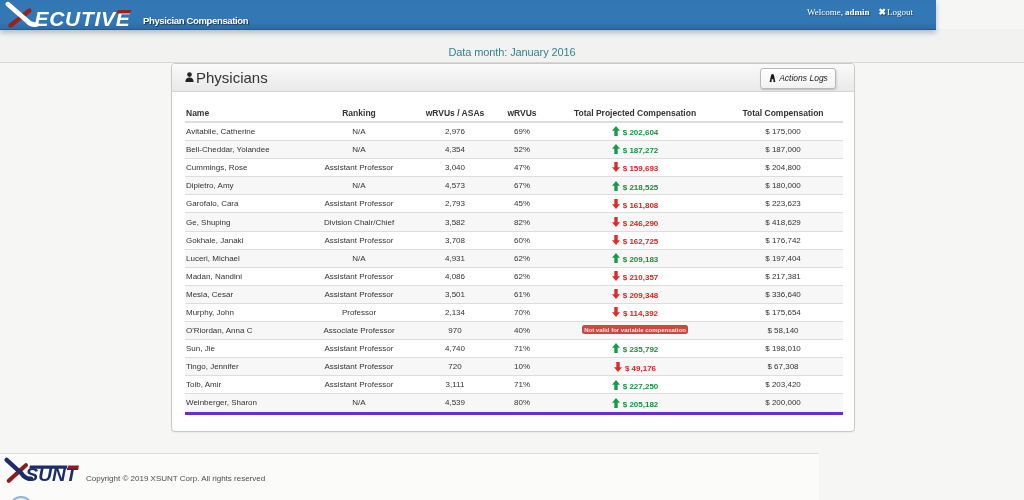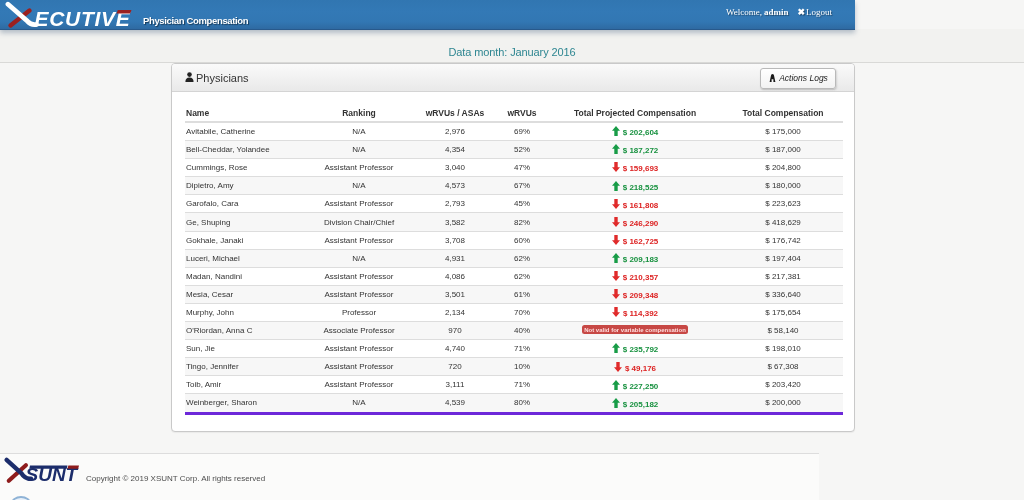--- a/index.html
+++ b/index.html
@@ -1,40 +1,40 @@
 <!DOCTYPE html>
 <html><head>
 <meta charset="utf-8">
 <style>
 html,body{margin:0;padding:0;}
 body{width:1024px;height:500px;position:relative;overflow:hidden;
   font-family:"Liberation Sans",sans-serif;background:#f6f6f5;}
 
-#topbar{position:absolute;left:0;top:0;width:855px;height:29px;
+#topbar{position:absolute;left:0;top:0;width:936px;height:29px;
   background:linear-gradient(#3176b1,#3379b6 40%,#3277b3 75%,#2e6aa2);
   border-bottom:1px solid #28598b;box-shadow:0 3px 5px rgba(60,90,120,.35);z-index:5;}
 #logo{position:absolute;left:3px;top:1px;}
 #apptitle{position:absolute;left:143px;top:16px;font-size:9.5px;line-height:9.5px;font-weight:bold;
   color:#fff;text-shadow:1px 1px 1px rgba(0,0,0,.5);letter-spacing:-0.35px;}
 #userbox{position:absolute;right:23px;top:8px;color:#fff;font-size:9px;line-height:9.5px;
   text-shadow:1px 1px 1px rgba(0,0,0,.4);font-family:Liberation Serif, serif;}
 #userbox b{font-weight:bold;}
 
 #strip{position:absolute;left:0;top:29px;width:1024px;height:33px;
   background:#f2f2f0;border-bottom:1px solid #d9d9d7;}
 #datamonth{position:absolute;left:0;top:17.5px;width:100%;text-align:center;
   font-size:11px;line-height:11px;color:#2e8691;letter-spacing:-0.1px;}
 
 #panel{position:absolute;left:171px;top:63px;width:682px;height:367px;
   background:#fff;border:1px solid #c9c9c9;border-radius:4px;
   box-shadow:0 1px 1px rgba(0,0,0,.05);}
 #phead{position:absolute;left:0;top:0;width:682px;height:27px;
   background:linear-gradient(#fafafa,#e9e9e9);border-bottom:1px solid #d4d4d4;
   border-radius:3px 3px 0 0;}
-#ptitle{position:absolute;left:24px;top:9px;font-size:11px;line-height:10.5px;color:#333;}
+#ptitle{position:absolute;left:24px;top:9px;font-size:15px;line-height:10.5px;color:#333;}
 #picon{position:absolute;left:13px;top:8px;}
 #albtn{position:absolute;right:18px;top:4px;width:74px;height:19px;
   background:linear-gradient(#fff,#f2f2f2);border:1px solid #b9b9b9;border-radius:3px;
   font-size:8.5px;color:#222;text-align:center;line-height:19px;
   box-shadow:0 1px 1px rgba(0,0,0,.08),1px 1px 2px rgba(0,0,0,.12);font-style:italic;}
 
 table{position:absolute;left:13px;top:41px;width:658px;border-collapse:collapse;border-bottom:3px solid #6d28d9;
   table-layout:fixed;font-size:8px;color:#333;}
 th{font-weight:bold;font-size:8.5px;border-bottom:2px solid #ddd;padding:0 2px;height:16px;
   text-align:center;vertical-align:middle;}

